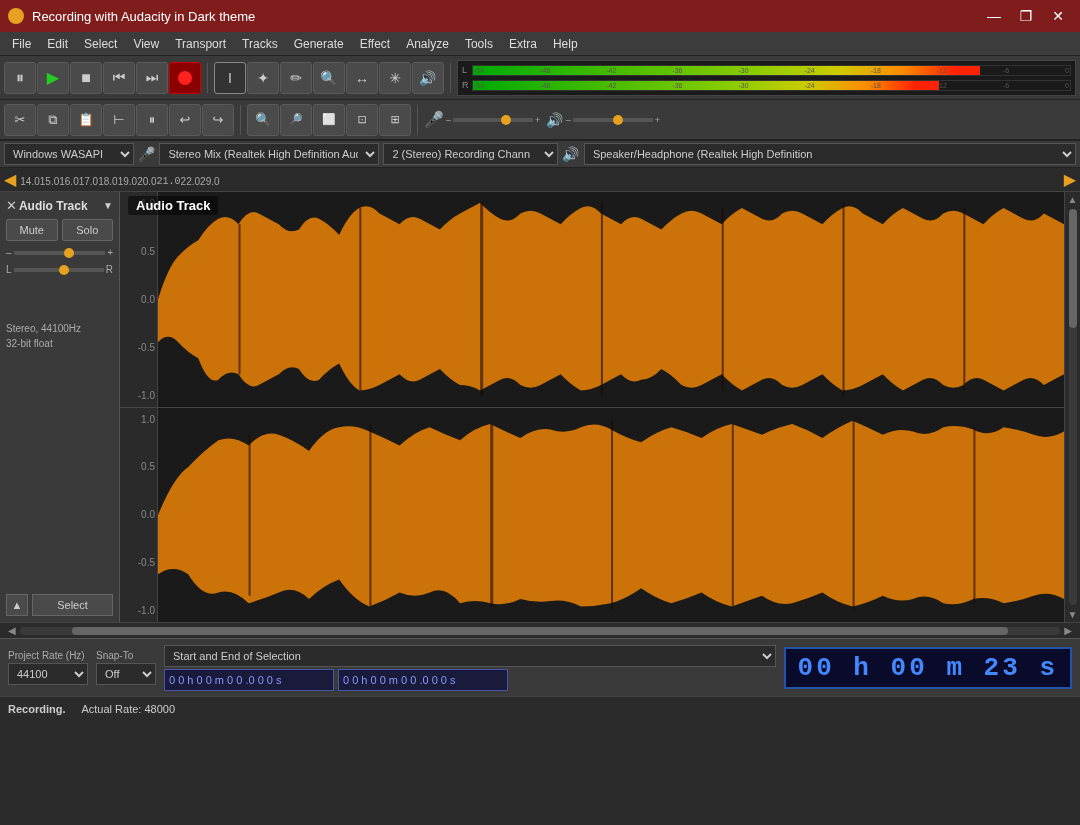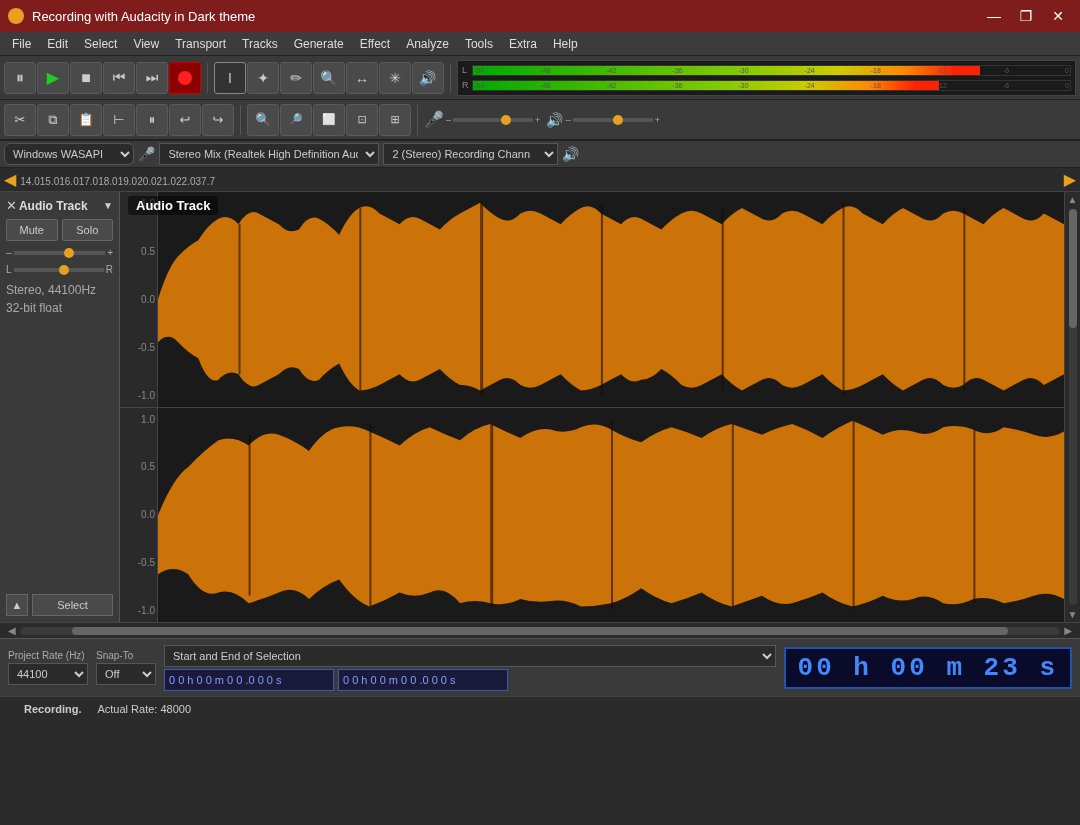--- a/index.html
+++ b/index.html
@@ -244,49 +244,52 @@
     <span style="font-size:14px;margin-left:4px;">🔊</span>
     <span style="font-size:9px;color:#aaa;">–</span>
     <div style="width:80px;height:4px;background:#555;position:relative;">
       <div style="width:10px;height:10px;background:#e8a020;border-radius:50%;position:absolute;top:-3px;left:50%;"></div>
     </div>
     <span style="font-size:9px;color:#aaa;">+</span>
   </div>
 </div>
 
 <div class="device-bar">
-  <select class="device-dropdown" style="width:130px;border-radius:6px;">
+  <select class="device-dropdown" style="width:130px;">
     <option>Windows WASAPI</option>
   </select>
   <span style="font-size:14px;color:#aaa;">🎤</span>
   <select class="device-dropdown" style="width:220px;">
     <option>Stereo Mix (Realtek High Definition Audio(S)</option>
   </select>
   <select class="device-dropdown" style="width:175px;">
     <option>2 (Stereo) Recording Chann</option>
   </select>
   <span style="font-size:14px;color:#aaa;">🔊</span>
+  <select class="device-dropdown" style="flex:1;">
+    <option>Speaker/Headphone (Realtek High Definition</option>
+  </select>
 </div>
 
 <div class="timeline-ruler">
   <span class="ruler-arrow-left">◀</span>
   <div class="ruler-ticks">
 
     <div style="position:absolute;bottom:0;left:0;right:0;height:100%;display:flex;align-items:flex-end;padding-bottom:2px;">
       <div style="flex:1;display:flex;padding:0 0;">
         <span style="font-size:10px;color:#aaa;">14.0</span>
         <span style="font-size:10px;color:#aaa;">15.0</span>
         <span style="font-size:10px;color:#aaa;">16.0</span>
         <span style="font-size:10px;color:#aaa;">17.0</span>
         <span style="font-size:10px;color:#aaa;">18.0</span>
         <span style="font-size:10px;color:#aaa;">19.0</span>
         <span style="font-size:10px;color:#aaa;">20.0</span>
-        <span style="font-size:10px;color:#aaa;">21.0</span>
+        <span style="font-size:10px;color:#aaa;font-family:Liberation Mono, monospace;">21.0</span>
         <span style="font-size:10px;color:#aaa;">22.0</span>
-        <span style="font-size:10px;color:#aaa;">37.7</span>
+        <span style="font-size:10px;color:#aaa;">29.0</span>
       </div>
     </div>
   </div>
   <span class="ruler-arrow-right">▶</span>
 </div>
 
 <div style="display:flex;height:430px;background:#2b2b2b;">
 
   <div style="width:120px;background:#3a3a3a;border-right:1px solid #555;display:flex;flex-direction:column;padding:6px;flex-shrink:0;">
     <div style="display:flex;align-items:center;gap:2px;margin-bottom:6px;">
@@ -305,21 +308,21 @@
       </div>
       <span>+</span>
     </div>
     <div style="display:flex;align-items:center;gap:2px;font-size:10px;color:#aaa;margin-bottom:6px;">
       <span>L</span>
       <div style="flex:1;height:4px;background:#555;position:relative;cursor:pointer;">
         <div style="width:10px;height:10px;background:#e8a020;border-radius:50%;position:absolute;top:-3px;left:50%;"></div>
       </div>
       <span>R</span>
     </div>
-    <div style="font-size:12px;color:#aaa;line-height:1.5;">
+    <div style="font-size:10px;color:#aaa;line-height:1.5;margin-top:40px;">
       <div>Stereo, 44100Hz</div>
       <div>32-bit float</div>
     </div>
 
     <div style="flex:1;"></div>
 
     <div style="display:flex;gap:4px;align-items:center;">
       <button style="width:22px;height:22px;background:#4a4a4a;border:1px solid #666;color:#ccc;font-size:11px;cursor:pointer;">▲</button>
       <button style="flex:1;height:22px;background:#4a4a4a;border:1px solid #666;color:#ccc;font-size:11px;cursor:pointer;">Select</button>
     </div>
@@ -529,16 +532,16 @@
       <option>Start and End of Selection</option>
     </select>
     <div style="display:flex;gap:4px;">
       <input type="text" value="0 0 h 0 0 m 0 0 .0 0 0 s" style="background: rgb(26, 26, 58); border: 1px solid rgb(68, 85, 170); color: rgb(136, 153, 255); font-size: 11px; height: 22px; padding: 0px 4px; width: 170px;">
       <input type="text" value="0 0 h 0 0 m 0 0 .0 0 0 s" style="background: rgb(26, 26, 58); border: 1px solid rgb(68, 85, 170); color: rgb(136, 153, 255); font-size: 11px; height: 22px; padding: 0px 4px; width: 170px;">
     </div>
   </div>
   <div style="background:#0a0a2a;border:2px solid #2255aa;color:#4488ff;font-size:26px;font-weight:bold;font-family:'Courier New',monospace;padding:4px 12px;min-width:250px;text-align:center;letter-spacing:3px;">00 h 00 m 23 s</div>
 </div>
 
-<div style="height:24px;background:#2b2b2b;border-top:1px solid #444;display:flex;align-items:center;padding:0 24px;font-size:11px;color:#ccc;">
+<div style="height:24px;background:#2b2b2b;border-top:1px solid #444;display:flex;align-items:center;padding:0 8px;font-size:11px;color:#ccc;">
   <span style="flex:0 0 auto;margin-right:16px;font-weight:bold;">Recording.</span>
   <span style="flex:0 0 auto;">Actual Rate: 48000</span>
 </div>
 
 </body></html>

